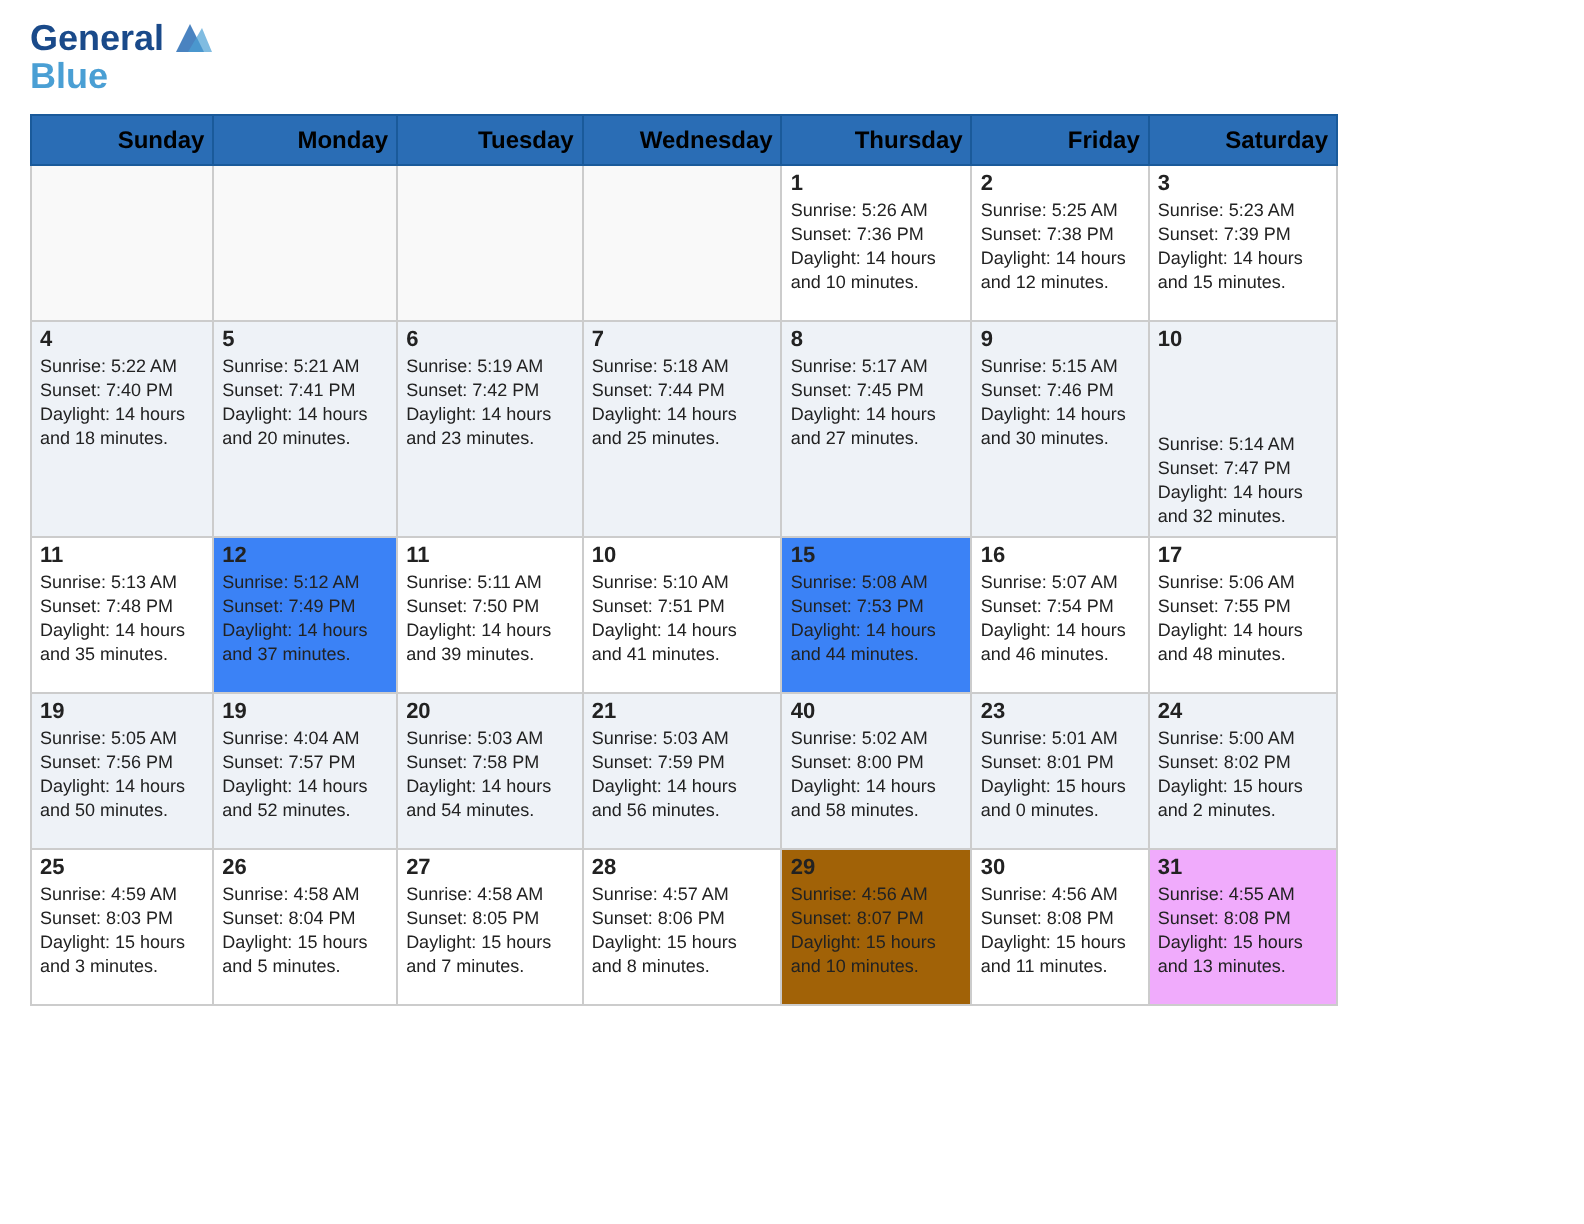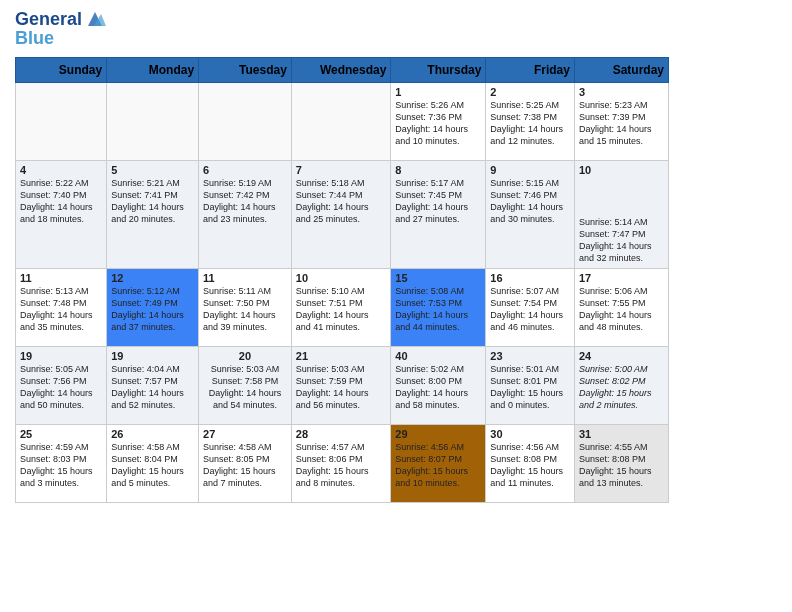--- a/index.html
+++ b/index.html
@@ -267,21 +267,21 @@
 Daylight: 14 hours
 and 50 minutes.</div>
           </td>
           <td style="background: rgb(238, 242, 247);">
             <span class="day-num">19</span>
             <div class="day-info" style="white-space: pre-line;">Sunrise: 4:04 AM
 Sunset: 7:57 PM
 Daylight: 14 hours
 and 52 minutes.</div>
           </td>
-          <td style="background: rgb(238, 242, 247); text-align: center;">
+          <td style="background: rgb(238, 242, 247);">
             <span class="day-num">20</span>
             <div class="day-info" style="white-space: pre-line;">Sunrise: 5:03 AM
 Sunset: 7:58 PM
 Daylight: 14 hours
 and 54 minutes.</div>
           </td>
           <td style="background: rgb(238, 242, 247);">
             <span class="day-num">21</span>
             <div class="day-info" style="white-space: pre-line;">Sunrise: 5:03 AM
 Sunset: 7:59 PM
@@ -297,21 +297,21 @@
           </td>
           <td style="background: rgb(238, 242, 247);">
             <span class="day-num">23</span>
             <div class="day-info" style="white-space: pre-line;">Sunrise: 5:01 AM
 Sunset: 8:01 PM
 Daylight: 15 hours
 and 0 minutes.</div>
           </td>
           <td style="background: rgb(238, 242, 247);">
             <span class="day-num">24</span>
-            <div class="day-info" style="white-space: pre-line; font-style: italic;">Sunrise: 5:00 AM
+            <div class="day-info" style="white-space: pre-line;">Sunrise: 5:00 AM
 Sunset: 8:02 PM
 Daylight: 15 hours
 and 2 minutes.</div>
           </td>
         </tr>
         <tr>
           <td style="background: rgb(255, 255, 255);">
             <span class="day-num">25</span>
             <div class="day-info" style="white-space: pre-line;">Sunrise: 4:59 AM
 Sunset: 8:03 PM
@@ -346,21 +346,21 @@
 Daylight: 15 hours
 and 10 minutes.</div>
           </td>
           <td style="background: rgb(255, 255, 255); margin-top: 36px;">
             <span class="day-num">30</span>
             <div class="day-info" style="white-space: pre-line;">Sunrise: 4:56 AM
 Sunset: 8:08 PM
 Daylight: 15 hours
 and 11 minutes.</div>
           </td>
-          <td style="background: #e5e5e5;">
+          <td style="background: #f0abfc;">
             <span class="day-num">31</span>
             <div class="day-info" style="white-space: pre-line;">Sunrise: 4:55 AM
 Sunset: 8:08 PM
 Daylight: 15 hours
 and 13 minutes.</div>
           </td>
         </tr>
       </tbody>
   </table>
 </div>

